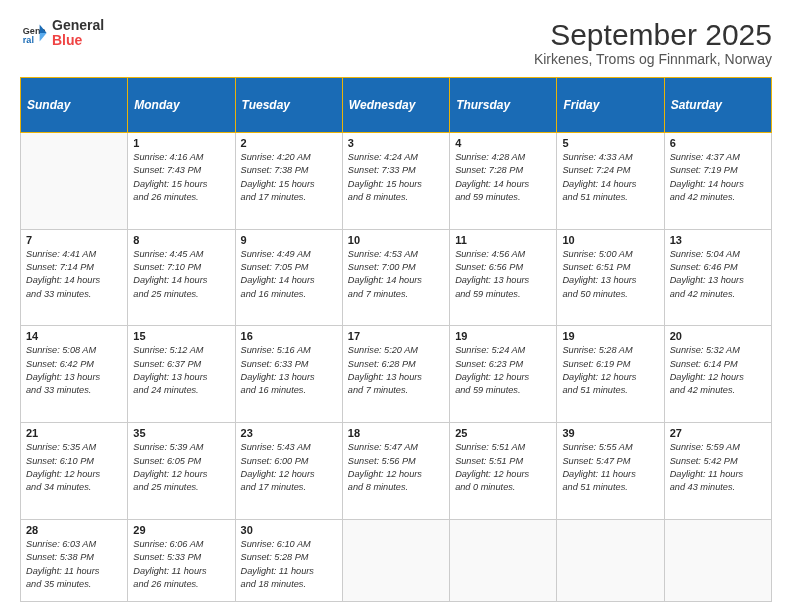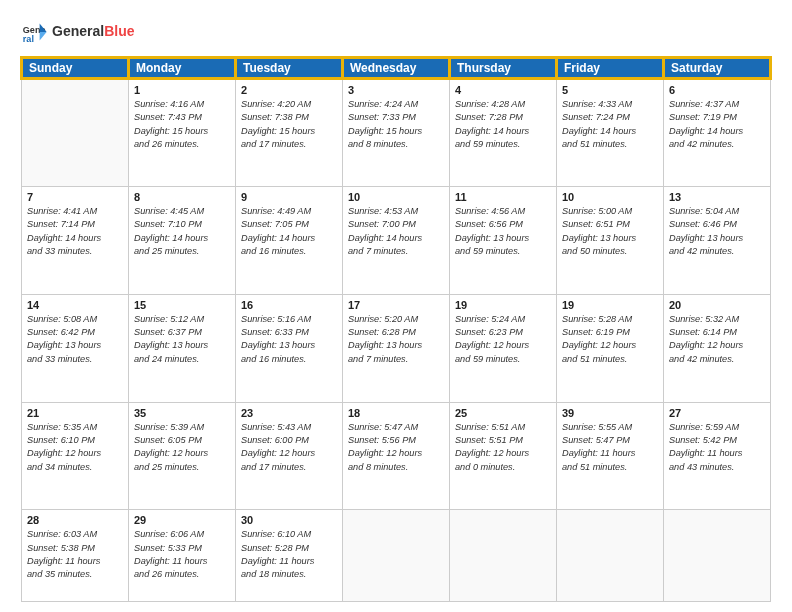--- a/index.html
+++ b/index.html
@@ -23,20 +23,21 @@
       align-items: flex-start;
       margin-bottom: 10px;
     }
     .logo {
       display: flex;
       align-items: center;
       gap: 4px;
     }
     .logo-text {
       display: flex;
+      flex-direction: column;
       font-size: 14px;
       font-weight: bold;
       line-height: 1.1;
     }
     .logo-text .general { color: #333; }
     .logo-text .blue { color: #ef4444; }
     .logo-icon {
       width: 28px;
       height: 28px;
     }
@@ -58,24 +59,25 @@
       flex: 1;
       border: 1px solid #ccc;
       border-collapse: collapse;
       width: 100%;
       table-layout: fixed;
     }
     .calendar th {
       background: #1a6bb5;
       color: #fff;
       text-align: left;
-      padding: 2px 6px;
+      padding: 20px 6px;
       font-size: 12px;
       font-weight: bold;
-      border: 3px solid #eab308;
+      border: 1px solid #eab308;
+      font-style: italic;
     }
     .calendar td {
       vertical-align: top;
       padding: 4px 5px;
       border: 1px solid #ccc;
       font-size: 9.5px;
       color: #333;
       background: #fff;
     }
     .calendar td.empty {
@@ -113,20 +115,24 @@
         <text x="4" y="22" font-size="13" font-family="Arial" font-weight="bold" fill="#333">Gene</text>
         <text x="4" y="34" font-size="13" font-family="Arial" font-weight="bold" fill="#1a6bb5">ral</text>
         <polygon points="28,8 38,20 28,20" fill="#1a6bb5"></polygon>
         <polygon points="28,20 38,20 28,32" fill="#5aacee"></polygon>
       </svg>
       <div class="logo-text">
         <span class="general">General</span>
         <span class="blue">Blue</span>
       </div>
     </div>
+    <div class="title-block">
+      <h1>September 2025</h1>
+      <h2>Kirkenes, Troms og Finnmark, Norway</h2>
+    </div>
   </div>
 
   <table class="calendar">
     <thead>
       <tr>
         <th>Sunday</th>
         <th>Monday</th>
         <th>Tuesday</th>
         <th>Wednesday</th>
         <th>Thursday</th>

